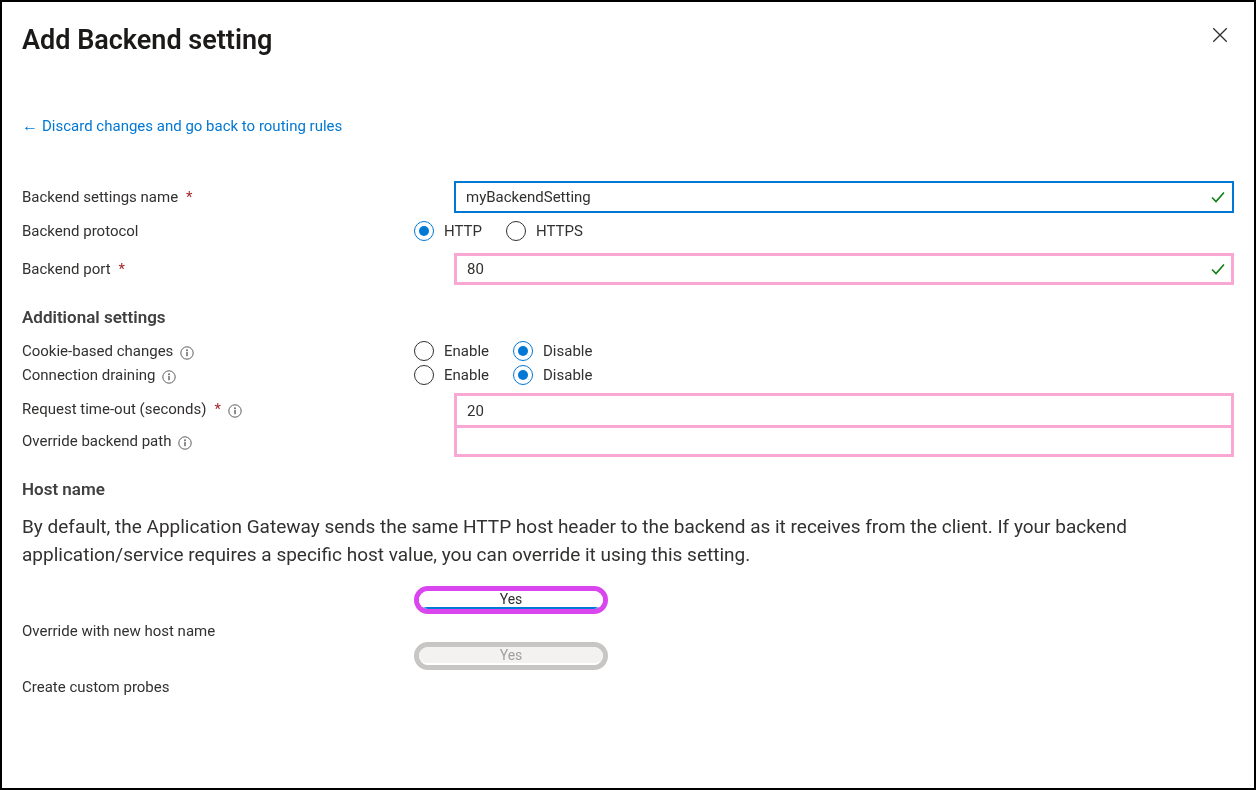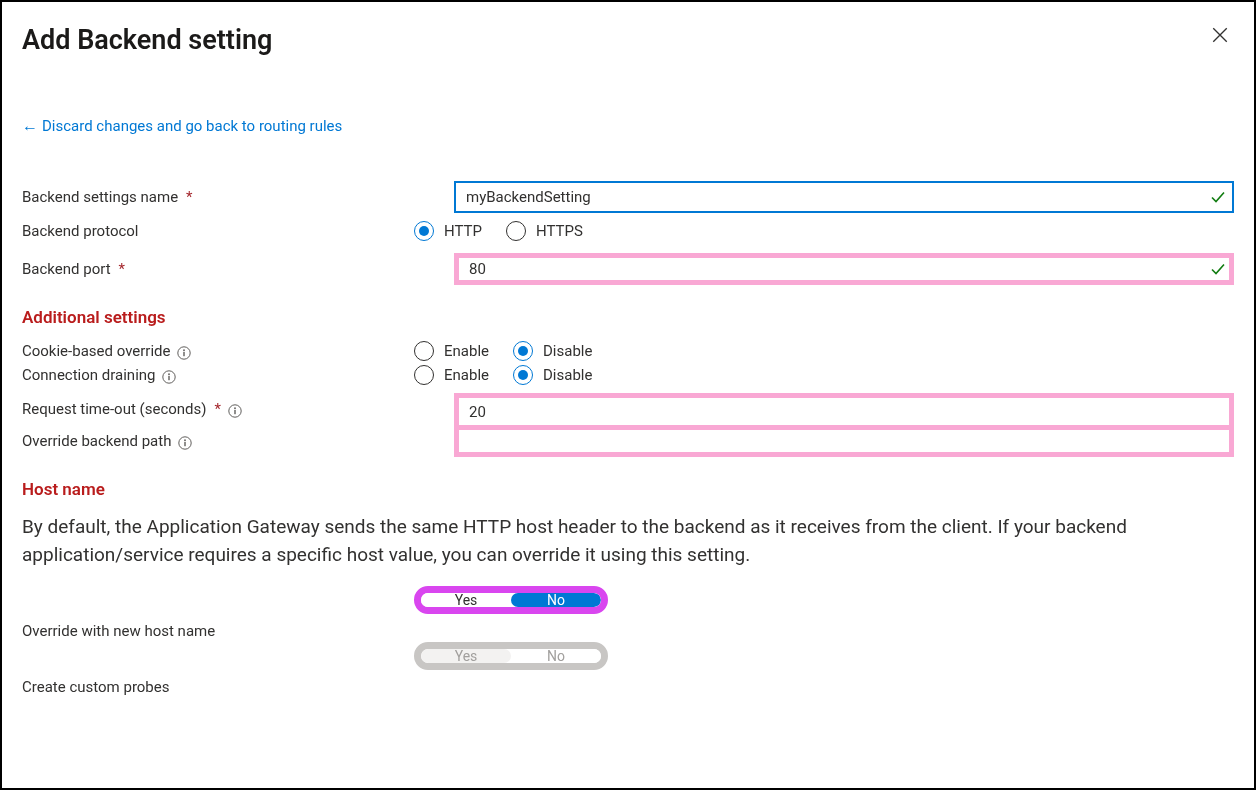--- a/index.html
+++ b/index.html
@@ -64,32 +64,32 @@
   }
   .row .control-col {
     flex: 1 1 auto;
     display: flex;
     align-items: center;
   }
   .req { color: #a4262c; margin-left: 2px; }
   .section-head {
     font-size: 17px;
     font-weight: 600;
-    color: #b91c1c;
+    color: #404040;
     margin: 22px 0 14px 0;
   }
   .info-icon {
     width: 15px; height: 15px;
     display: inline-flex; align-items:center; justify-content:center;
   }
   .info-icon svg { width:14px; height:14px; }
   .text-input {
     width: 100%;
     height: 32px;
-    border: 5px solid #f9a8d4;
+    border: 3px solid #f9a8d4;
     padding: 0 32px 0 10px;
     font-size: 15px;
     font-family: inherit;
     color: #323130;
     background: #fff;
     outline: none;
   }
   .text-input.focused {
     border: 2px solid #0078d4;
   }
@@ -135,25 +135,26 @@
   .radio.selected .inner { background: #0078d4; }
   .desc-text {
     font-size: 19px;
     color: #323130;
     line-height: 1.45;
     margin: 4px 0 18px 0;
     max-width: 1200px;
   }
   .toggle-pill {
     display: inline-flex;
-    border: 7px solid #d946ef;
+    border: 5px solid #d946ef;
     border-radius: 16px;
     overflow: hidden;
     height: 28px;
     width: 194px;
+    flex-direction: column;
   }
   .toggle-pill .opt {
     flex: 1 1 50%;
     display: flex;
     align-items: center;
     justify-content: center;
     font-size: 14px;
     cursor: pointer;
     background: #fff;
     color: #323130;
@@ -260,21 +261,21 @@
               </svg>
           </span>
         </div>
       </div>
     </div>
 
     <div class="section-head">Additional settings</div>
 
     <div class="row tight">
       <div class="label-col">
-        <span>Cookie-based override</span>
+        <span>Cookie-based changes</span>
         <span class="info-icon">
           <svg viewBox="0 0 14 14">
               <circle cx="7" cy="7" r="6.2" stroke="#605e5c" stroke-width="1" fill="none"></circle>
               <circle cx="7" cy="4.2" r="0.9" fill="#605e5c"></circle>
               <rect x="6.3" y="5.8" width="1.4" height="4.4" fill="#605e5c"></rect>
             </svg>
         </span>
       </div>
       <div class="control-col">
         <div class="radio-group">

